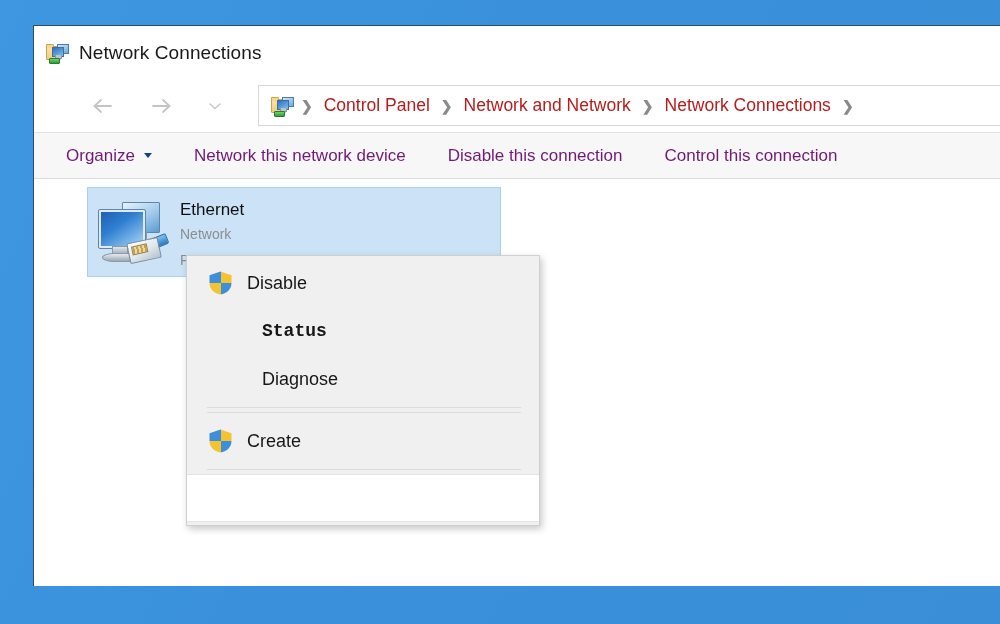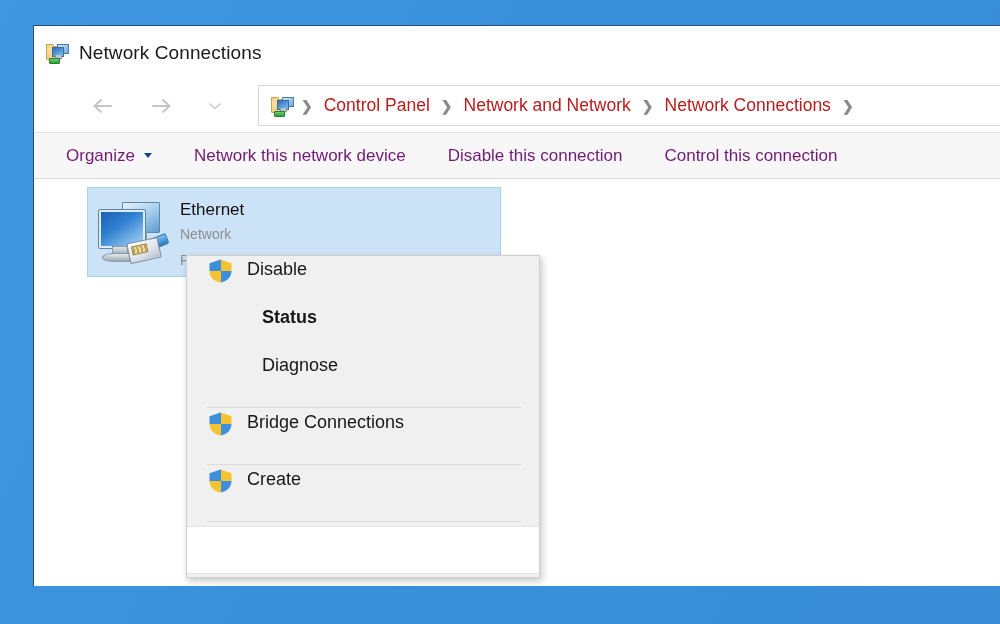--- a/index.html
+++ b/index.html
@@ -307,31 +307,32 @@
     border: 1px solid #cfcfcf;
     box-shadow: 2px 3px 7px rgba(0,0,0,.22);
     padding: 3px 0 3px 0;
     box-sizing: border-box;
     z-index: 40;
   }
   .ctx-item {
     position: relative;
     height: 48px;
     display: flex;
+    align-items: center;
     padding-left: 22px;
     box-sizing: border-box;
   }
   .ctx-item .ctx-label {
     font-size: 18px;
     color: #171717;
     margin-left: 15px;
     white-space: nowrap;
   }
   .ctx-item.no-icon .ctx-label { margin-left: 53px; }
-  .ctx-item.bold .ctx-label { font-weight: bold; }
+  .ctx-item.bold .ctx-label { font-weight: bold; font-family: Liberation Mono, monospace; }
   .ctx-item.disabled .ctx-label { color: #9b9b9b; }
   .ctx-item.hovered {
     background: #ffffff;
     border-top: 1px solid #e4e4e4;
     border-bottom: 1px solid #e4e4e4;
   }
   .ctx-sep {
     height: 1px;
     background: #dcdcdc;
     margin: 4px 18px 4px 20px;
@@ -475,31 +476,20 @@
     <div class="ctx-item no-icon bold">
       <span class="ctx-label">Status</span>
     </div>
 
     <div class="ctx-item no-icon">
       <span class="ctx-label">Diagnose</span>
     </div>
 
     <div class="ctx-sep"></div>
 
-    <div class="ctx-item">
-      <span class="shield">
-        <span class="clip">
-            <span class="q-tl"></span>
-            <span class="q-tr"></span>
-            <span class="q-bl"></span>
-            <span class="q-br"></span>
-          </span>
-      </span>
-      <span class="ctx-label">Bridge Connections</span>
-    </div>
 
     <div class="ctx-sep"></div>
 
 
 
     <div class="ctx-item">
       <span class="shield">
         <span class="clip">
             <span class="q-tl"></span>
             <span class="q-tr"></span>

